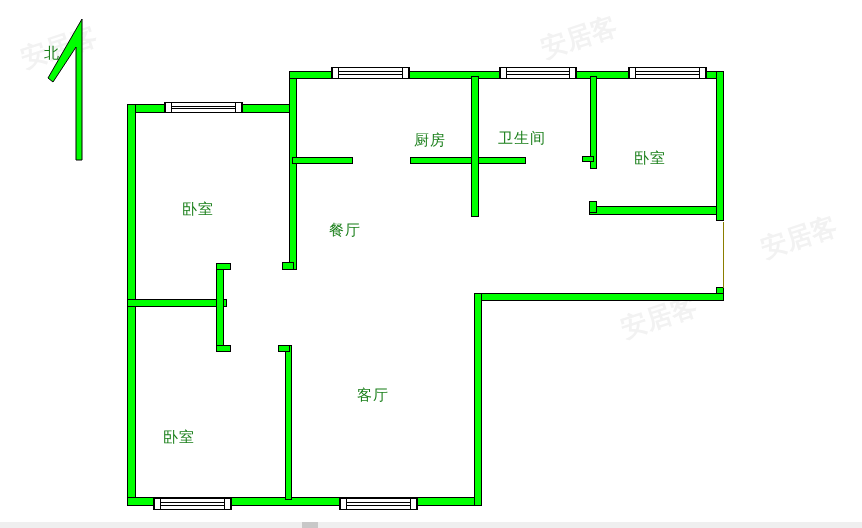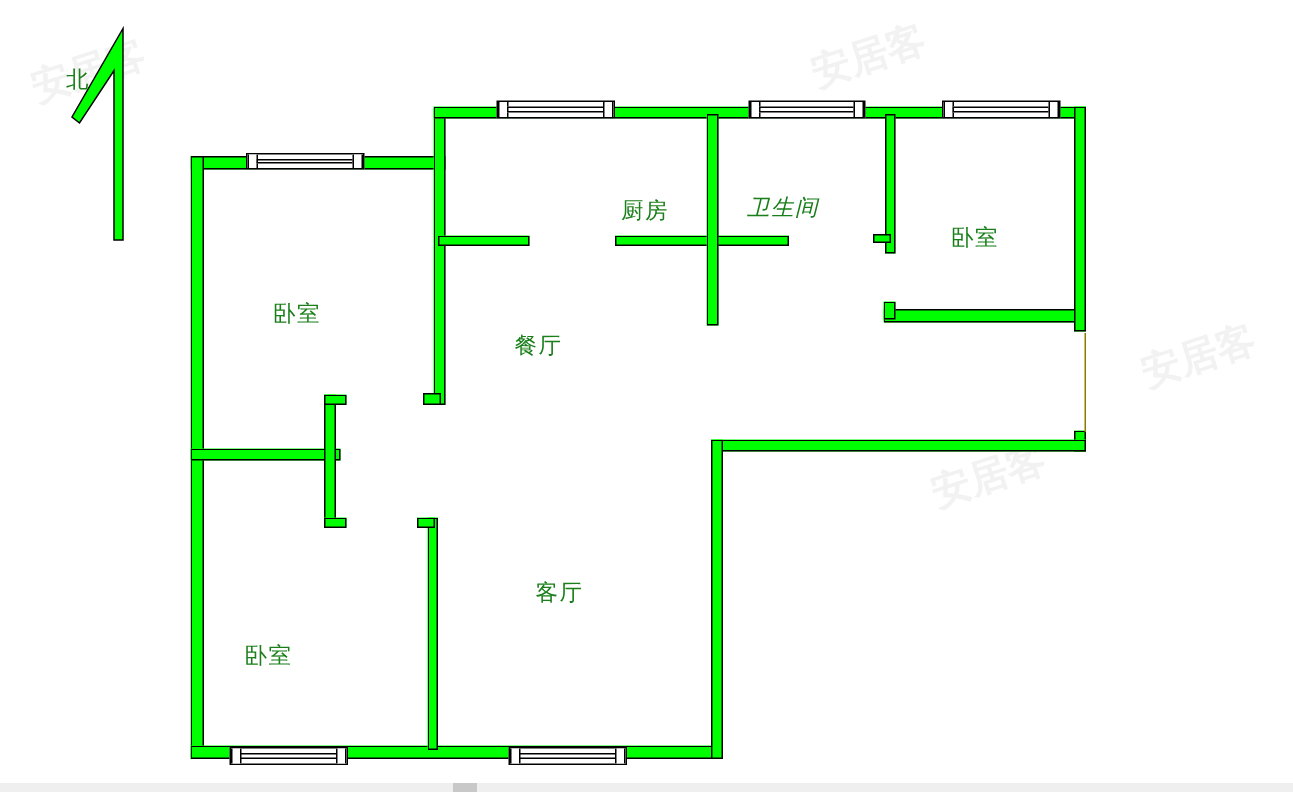--- a/index.html
+++ b/index.html
@@ -93,22 +93,22 @@
     <div class="pane"></div>
     <div class="j2"></div>
   </div>
 <div class="win" style="left:339px;top:498px;width:79px;height:12px;">
     <div class="j1"></div>
     <div class="pane"></div>
     <div class="j2"></div>
   </div>
 
 <div class="label" style="left:382px;top:131px;margin-left:32px;">厨房</div>
-<div class="label" style="left:498px;top:129px;font-style:italic;">卫生间</div>
+<div class="label" style="left:498px;top:129px;">卫生间</div>
 <div class="label" style="left:634px;top:149px;">卧室</div>
 <div class="label" style="left:182px;top:200px;">卧室</div>
-<div class="label" style="left:343px;top:221px;">餐厅</div>
+<div class="label" style="left:329px;top:221px;">餐厅</div>
 <div class="label" style="left:357px;top:386px;">客厅</div>
 <div class="label" style="left:163px;top:428px;">卧室</div>
 
 <div class="scrollbar">
     <div class="thumb"></div>
   </div>
 
 </body></html>

